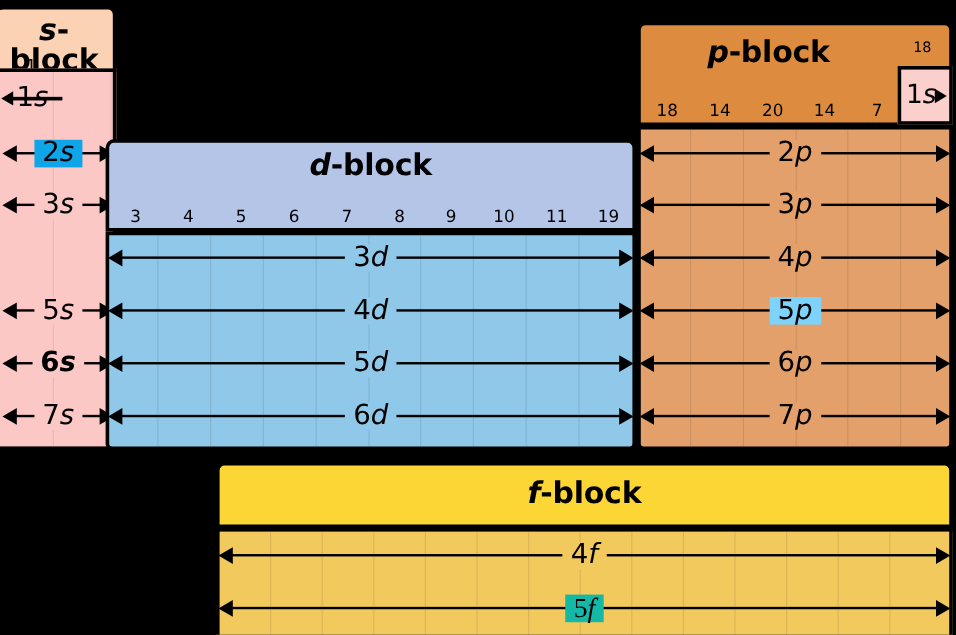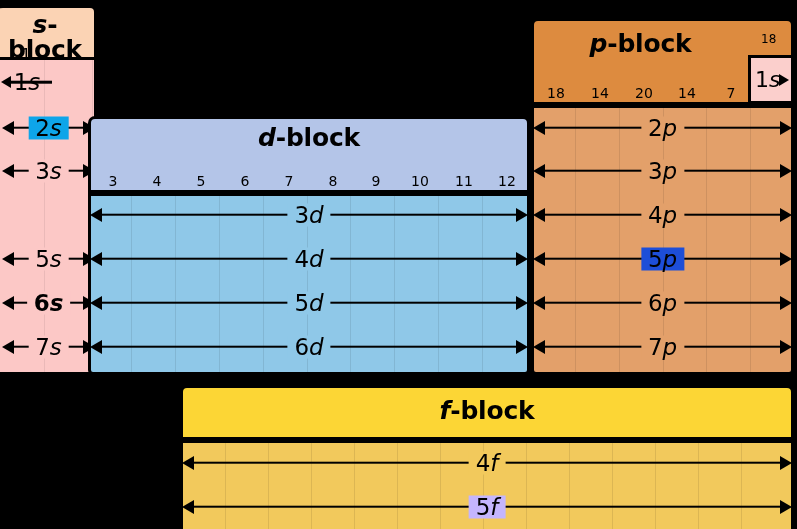--- a/index.html
+++ b/index.html
@@ -129,21 +129,21 @@
     </div>
     <div class="grp" style="left:0px;width:44px;">3</div>
     <div class="grp" style="left:44px;width:44px;">4</div>
     <div class="grp" style="left:88px;width:44px;">5</div>
     <div class="grp" style="left:132px;width:44px;">6</div>
     <div class="grp" style="left:176px;width:44px;">7</div>
     <div class="grp" style="left:220px;width:44px;">8</div>
     <div class="grp" style="left:263px;width:44px;">9</div>
     <div class="grp" style="left:307px;width:44px;">10</div>
     <div class="grp" style="left:351px;width:44px;">11</div>
-    <div class="grp" style="left:394px;width:44px;">12</div>
+    <div class="grp" style="left:394px;width:44px;">19</div>
   </div>
 
   <div class="body d-body" style="left:88px;top:193px;width:442px;height:182px;border-radius:0 0 5px 5px;">
     <div class="vline-h" style="left:40px;"></div>
     <div class="vline-h" style="left:84px;"></div>
     <div class="vline-h" style="left:128px;"></div>
     <div class="vline-h" style="left:172px;"></div>
     <div class="vline-h" style="left:216px;"></div>
     <div class="vline-h" style="left:259px;"></div>
     <div class="vline-h" style="left:303px;"></div>
@@ -225,21 +225,21 @@
     <div class="line"></div>
       <div class="head l"></div>
       <div class="head r"></div>
     <div class="lbl" style="background:#e3a06a;">
       <span>4</span><i>p</i></div>
   </div>
   <div class="arow" style="left:531px;top:236px;width:263px;height:45px;">
     <div class="line"></div>
       <div class="head l"></div>
       <div class="head r"></div>
-    <div class="lbl" style="background:#1d4ed8;">
+    <div class="lbl" style="background:#7dd3fc;">
       <span>5</span><i>p</i></div>
   </div>
   <div class="arow" style="left:531px;top:280px;width:263px;height:45px;">
     <div class="line"></div>
       <div class="head l"></div>
       <div class="head r"></div>
     <div class="lbl" style="background:#e3a06a;">
       <span>6</span><i>p</i></div>
   </div>
   <div class="arow" style="left:531px;top:324px;width:263px;height:45px;">
@@ -276,17 +276,17 @@
     <div class="line"></div>
       <div class="head l"></div>
       <div class="head r"></div>
     <div class="lbl" style="background:#f2c95c;">
       <span>4</span><i>f</i></div>
   </div>
   <div class="arow" style="left:180px;top:484px;width:614px;height:45px;">
     <div class="line"></div>
       <div class="head l"></div>
       <div class="head r"></div>
-    <div class="lbl" style="background:#c4b5fd;">
+    <div class="lbl" style="background:#14b8a6;font-family:Liberation Serif, serif;">
       <span>5</span><i>f</i></div>
   </div>
 
 </div>
 
 </body></html>

